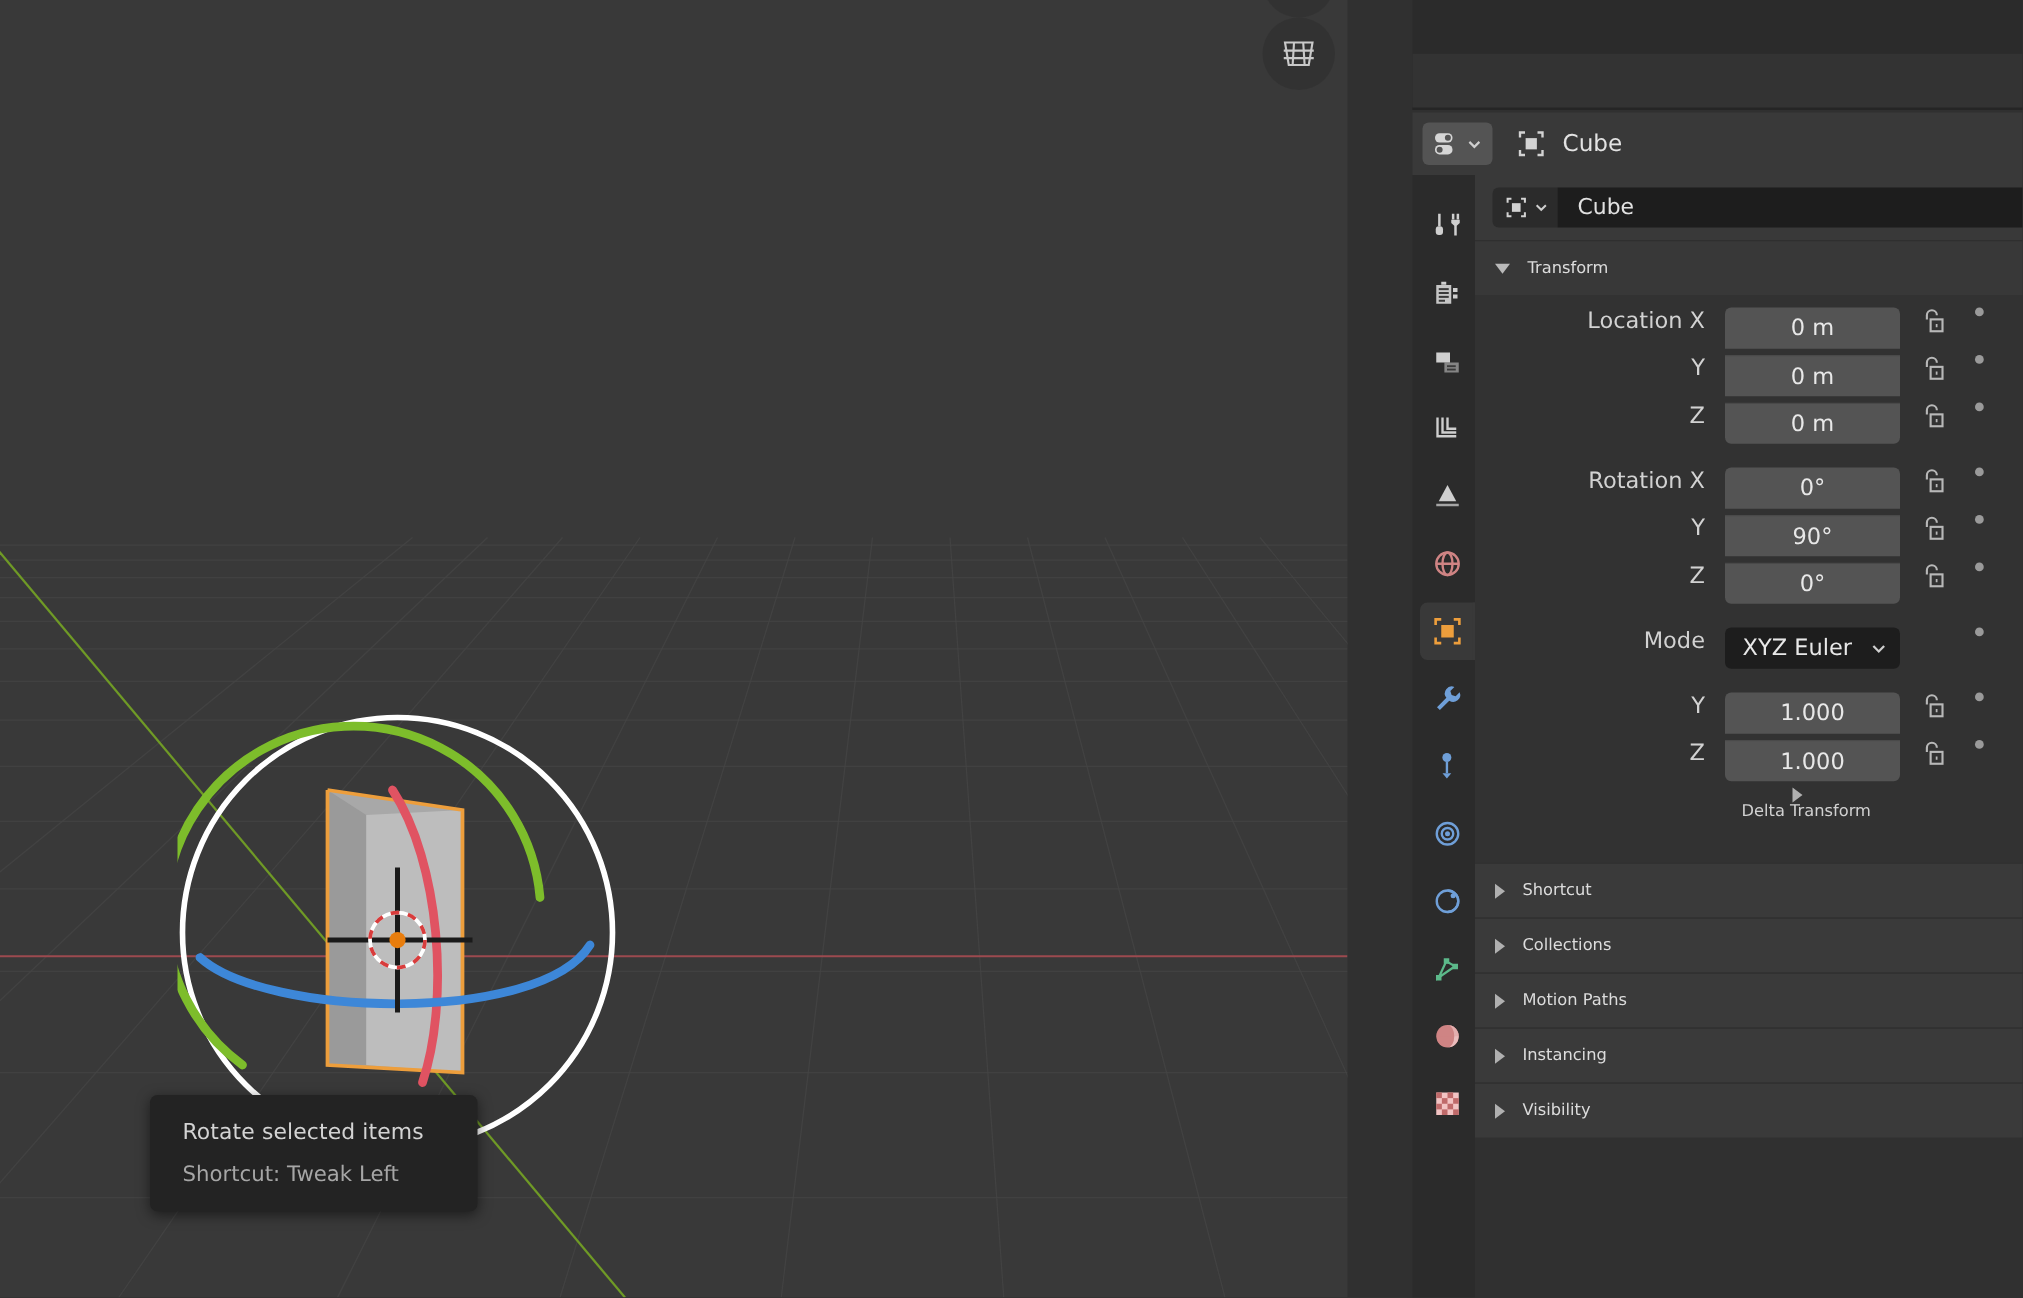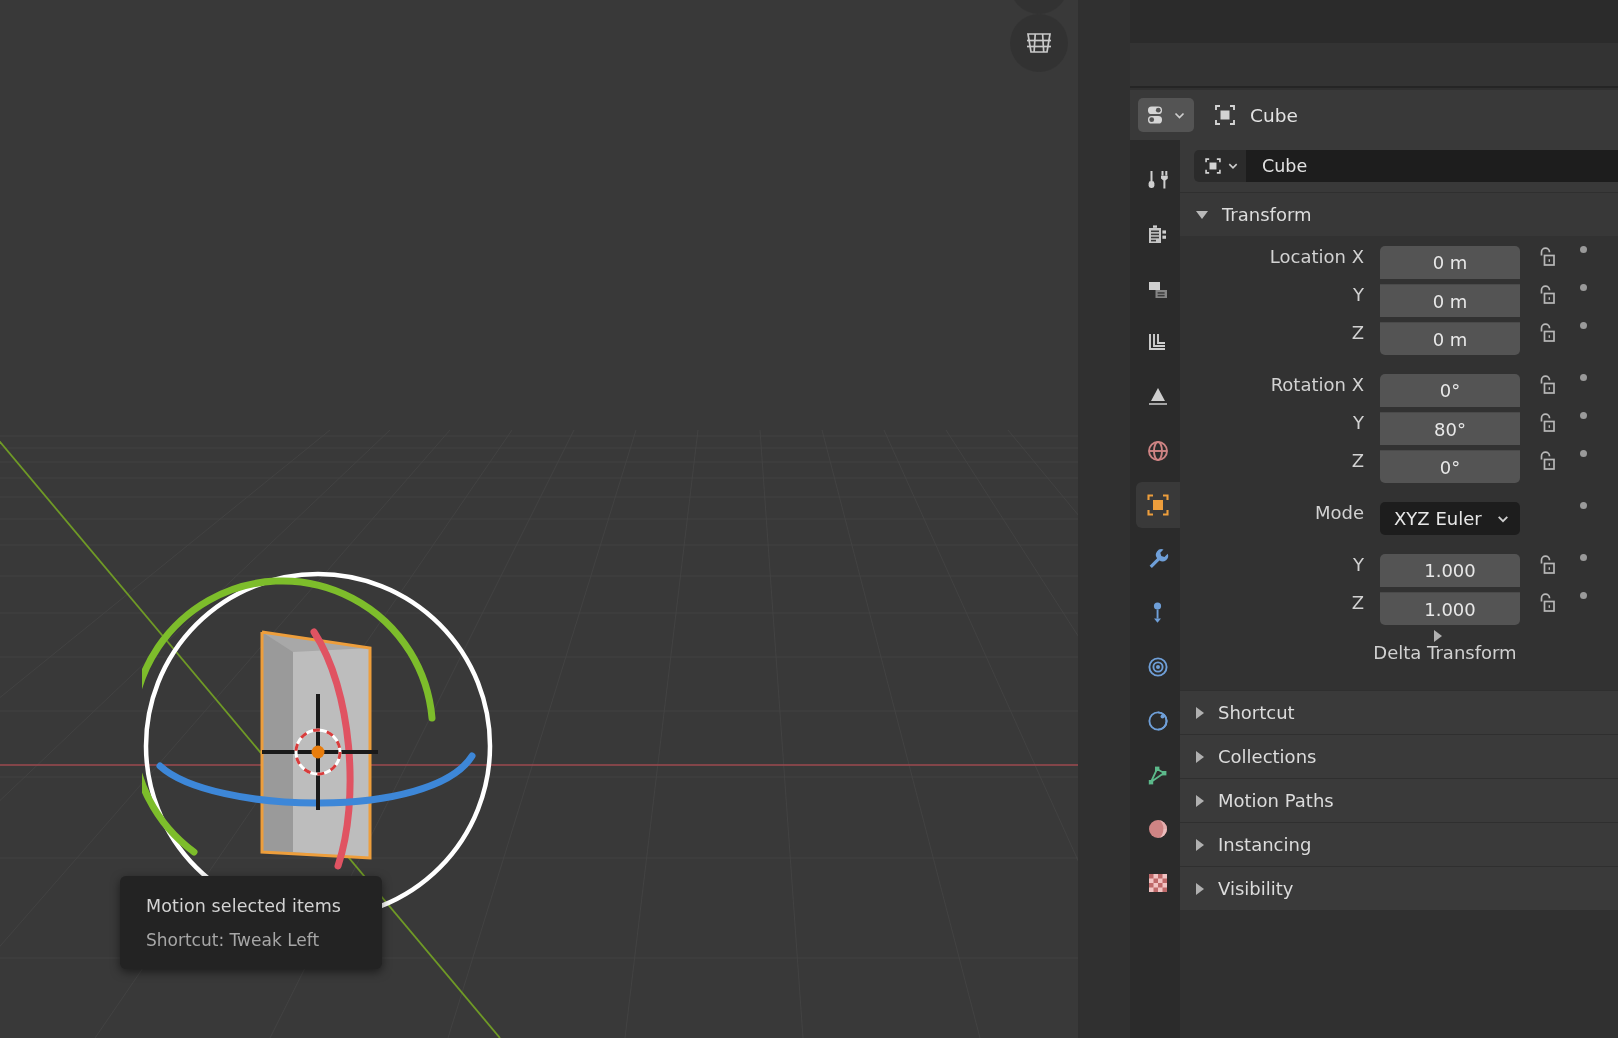--- a/index.html
+++ b/index.html
@@ -146,21 +146,21 @@
   .tri-down {
     border-left:6px solid transparent;
     border-right:6px solid transparent;
     border-top:8px solid #b9b9b9;
   }
   .tri-right {
     border-top:6px solid transparent;
     border-bottom:6px solid transparent;
     border-left:8px solid #b0b0b0;
   }
-  .panel-title { color:#dcdcdc; font-size:18px; }
+  .panel-title { color:#dcdcdc; font-size:13px; }
   .panel-title.sub { color:#d0d0d0; }
   .grip {
     position:absolute; right:14px; top:50%; transform:translateY(-50%);
     display:grid; grid-template-columns:repeat(4,3px); grid-template-rows:repeat(2,3px);
     gap:3px;
   }
   .grip i { width:3px; height:3px; background:#6d6d6d; border-radius:50%; display:block; }
 
   .panel-content { background:#323232; padding:10px 0 14px 0; }
 
@@ -288,21 +288,21 @@
       <g>
         <line x1="176" y1="124" x2="176" y2="240" stroke="#1a1a1a" stroke-width="4"></line>
         <line x1="120" y1="182" x2="236" y2="182" stroke="#1a1a1a" stroke-width="4"></line>
         <circle cx="176" cy="182" r="22" fill="none" stroke="#ffffff" stroke-width="3"></circle>
         <circle cx="176" cy="182" r="22" fill="none" stroke="#d83c3c" stroke-width="3" stroke-dasharray="7 7"></circle>
         <circle cx="176" cy="182" r="6.5" fill="#e87d0d"></circle>
       </g>
     </svg>
 
     <div class="tooltip">
-      <div class="tooltip-title">Motion selected items</div>
+      <div class="tooltip-title">Rotate selected items</div>
       <div class="tooltip-sub">Shortcut: Tweak Left</div>
     </div>
   </div>
 
   <div class="props-wrap">
 
     <div class="props-topgap">
       <div class="band"></div>
     </div>
 
@@ -591,21 +591,21 @@
                     <path d="M5.5 9.5 V6.2 a4 4 0 0 1 8 0"></path>
                     <rect x="8.5" y="9.5" width="9.5" height="9.5"></rect>
                   </g>
                   <rect x="12.6" y="13.2" width="1.4" height="2.6" fill="#b8b8b8"></rect>
                 </svg>
             </span>
             <span class="anim-dot"></span>
           </div>
           <div class="prop-row">
             <span class="prop-label">Y</span>
-            <span class="prop-field">80°</span>
+            <span class="prop-field">90°</span>
             <span class="lock">
               <svg width="20" height="22" viewBox="0 0 20 22">
                   <g fill="none" stroke="#b8b8b8" stroke-width="1.7">
                     <path d="M5.5 9.5 V6.2 a4 4 0 0 1 8 0"></path>
                     <rect x="8.5" y="9.5" width="9.5" height="9.5"></rect>
                   </g>
                   <rect x="12.6" y="13.2" width="1.4" height="2.6" fill="#b8b8b8"></rect>
                 </svg>
             </span>
             <span class="anim-dot"></span>

